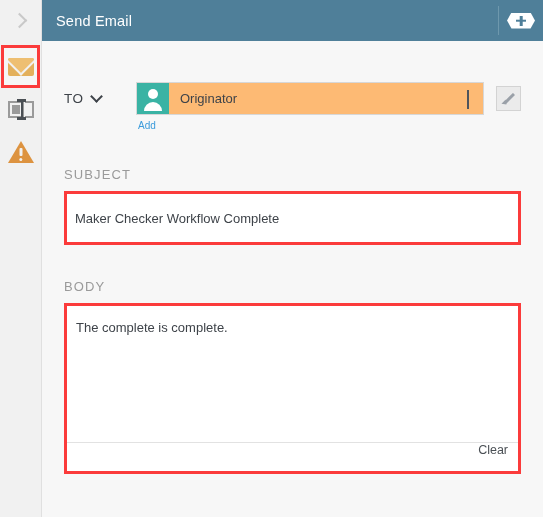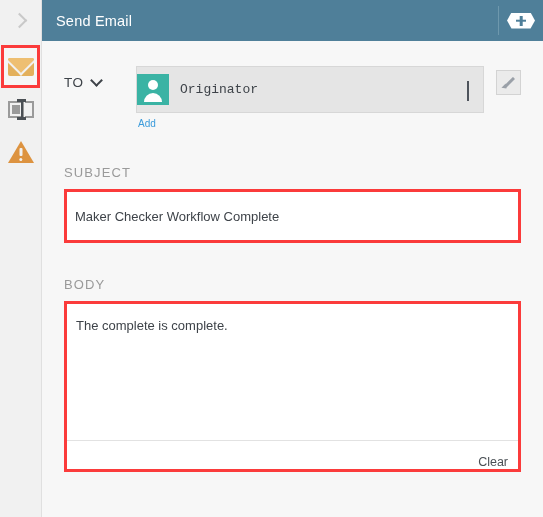--- a/index.html
+++ b/index.html
@@ -210,21 +210,21 @@
     background: #f7f7f7;
     padding: 0 22px;
     position: relative;
     min-width: 0;
   }
 
   
   .to-row {
     display: flex;
     align-items: flex-start;
-    padding-top: 25px;
+    padding-top: 41px;
   }
   .to-label {
     display: flex;
     align-items: center;
     gap: 9px;
     padding-top: 9px;
     width: 72px;
     flex: 0 0 72px;
   }
   .to-label .txt {
@@ -241,24 +241,23 @@
   }
   .chev-down.light {
     border-bottom-color: #4e545c;
     border-right-color: #4e545c;
   }
 
   .recipient-wrap { flex: 1; min-width: 0; }
   .recipient-box {
     display: flex;
     align-items: center;
-    height: 47px;
-    background: #e5e5e5;
+    height: 33px;
+    background: #fdba74;
     border: 1px solid #d7d7d7;
-    font-family: Liberation Mono, monospace;
   }
   .avatar {
     width: 32px; height: 31px;
     flex: 0 0 32px;
     background: #3ab3a4;
     display:flex; align-items:center; justify-content:center;
     position: relative;
   }
   .avatar .head {
     position:absolute; top:6px; left:50%;
@@ -356,21 +355,21 @@
     font-size: 13px;
     color: #3e4349;
     line-height: 1.4;
     overflow: hidden;
   }
   .clear-row {
     height: 29px;
     flex: 0 0 29px;
     border-top: 1px solid #e2e2e2;
     display: flex;
-    align-items: flex-end;
+    align-items: flex-start;
     justify-content: flex-end;
     padding-right: 10px;
   }
   .clear-link {
     font-size: 12.5px;
     color: #4a4f54;
     cursor: pointer;
   }
 
   .foot-row {

